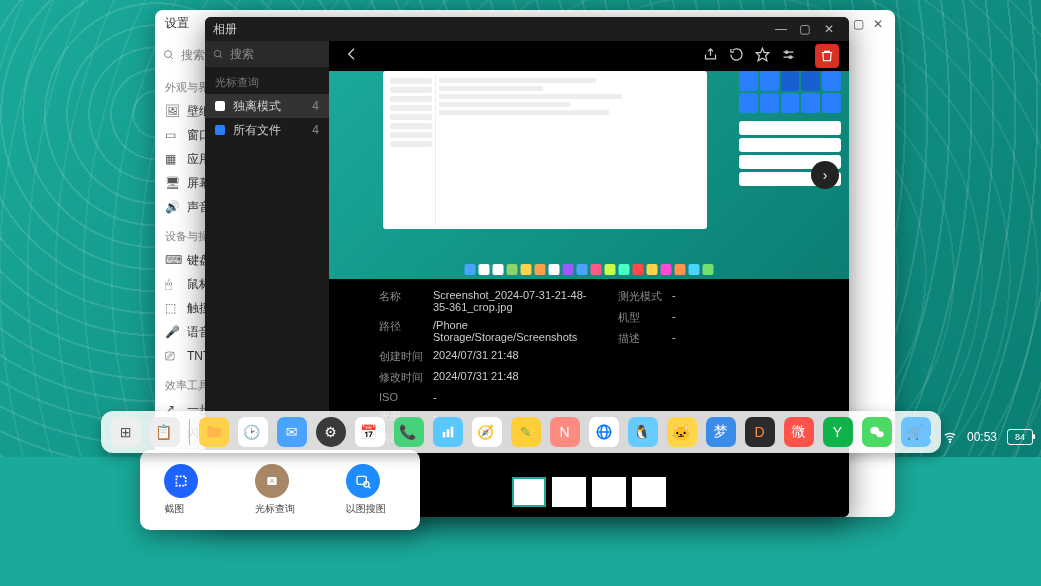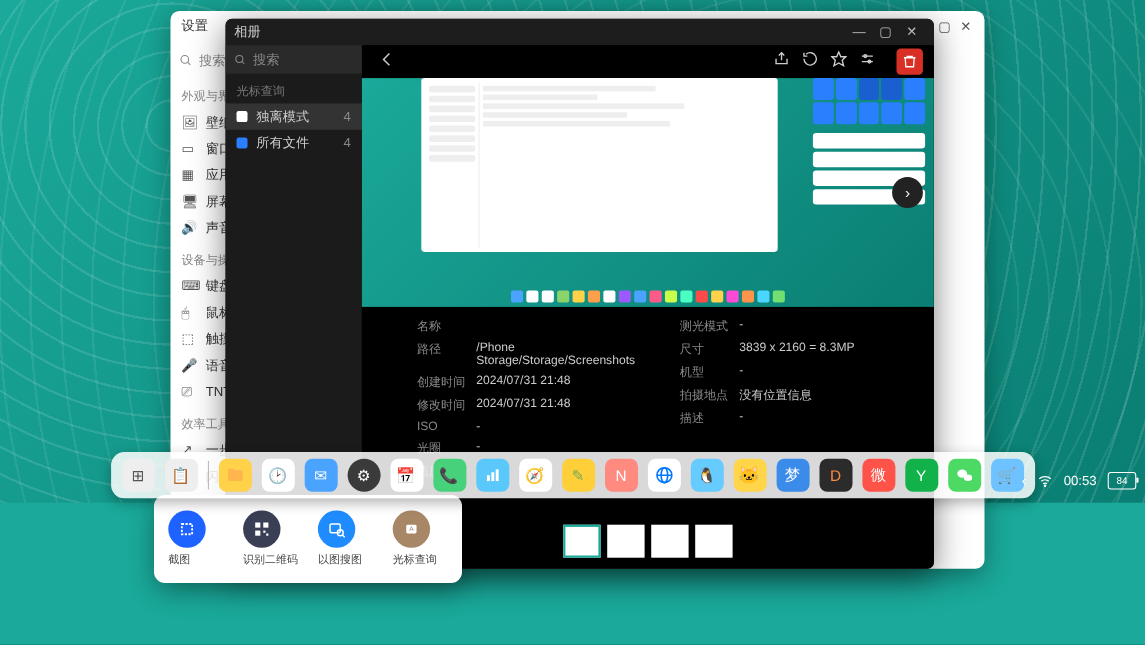--- a/index.html
+++ b/index.html
@@ -286,20 +286,21 @@
               <span style="background: rgb(255, 148, 74);"></span>
               <span style="background: rgb(74, 214, 255);"></span>
               <span style="background: rgb(113, 224, 113);"></span>
             </div>
           <div class="next-btn">›</div>
         </div>
         <div class="meta">
           <div class="meta-col" id="meta-left">
               <div class="meta-row">
                 <span class="lab">名称</span>
+                <span>Screenshot_2024-07-31-21-48-35-361_crop.jpg</span>
               </div>
               <div class="meta-row">
                 <span class="lab">路径</span>
                 <span>/Phone Storage/Storage/Screenshots</span>
               </div>
               <div class="meta-row">
                 <span class="lab">创建时间</span>
                 <span>2024/07/31 21:48</span>
               </div>
               <div class="meta-row">
@@ -318,30 +319,22 @@
                 <span class="lab">焦度</span>
                 <span>-</span>
               </div>
             </div>
           <div class="meta-col" id="meta-right">
               <div class="meta-row">
                 <span class="lab">测光模式</span>
                 <span>-</span>
               </div>
               <div class="meta-row">
-                <span class="lab">尺寸</span>
-                <span>3839 x 2160 = 8.3MP</span>
-              </div>
-              <div class="meta-row">
                 <span class="lab">机型</span>
                 <span>-</span>
-              </div>
-              <div class="meta-row">
-                <span class="lab">拍摄地点</span>
-                <span>没有位置信息</span>
               </div>
               <div class="meta-row">
                 <span class="lab">描述</span>
                 <span>-</span>
               </div>
             </div>
         </div>
         <div class="thumbs" id="thumbs">
             <div class="thumb sel"></div>
             <div class="thumb"></div>
@@ -355,49 +348,37 @@
   <div class="shot-pop" id="shot-pop">
       <div class="shot-item">
         <div class="shot-ico" style="background:#1e62ff">
           <svg width="16" height="16" viewBox="0 0 24 24" fill="none" stroke="#fff" stroke-width="2.5">
             <rect x="5" y="5" width="14" height="14" stroke-dasharray="3 2"></rect>
           </svg>
         </div>
         <div class="shot-lab">截图</div>
       </div>
       <div class="shot-item">
-        <div class="shot-ico" style="background:#3a3f55">
+        <div class="shot-ico" style="background:#a88766">
           <svg width="16" height="16" viewBox="0 0 24 24" fill="#fff">
-            <rect x="3" y="3" width="7" height="7"></rect>
-            <rect x="14" y="3" width="7" height="7"></rect>
-            <rect x="3" y="14" width="7" height="7"></rect>
-            <rect x="14" y="14" width="3" height="3"></rect>
-            <rect x="18" y="18" width="3" height="3"></rect>
+            <rect x="5" y="6" width="14" height="12" rx="2" fill="#fff"></rect>
+            <text x="12" y="15" font-size="9" text-anchor="middle" fill="#a88766">A</text>
           </svg>
         </div>
-        <div class="shot-lab">识别二维码</div>
+        <div class="shot-lab">光标查询</div>
       </div>
       <div class="shot-item">
         <div class="shot-ico" style="background:#1e8bff">
           <svg width="16" height="16" viewBox="0 0 24 24" fill="none" stroke="#fff" stroke-width="2">
             <rect x="3" y="5" width="14" height="12" rx="2"></rect>
             <circle cx="17" cy="17" r="4"></circle>
             <line x1="20" y1="20" x2="23" y2="23"></line>
           </svg>
         </div>
         <div class="shot-lab">以图搜图</div>
-      </div>
-      <div class="shot-item">
-        <div class="shot-ico" style="background:#a88766">
-          <svg width="16" height="16" viewBox="0 0 24 24" fill="#fff">
-            <rect x="5" y="6" width="14" height="12" rx="2" fill="#fff"></rect>
-            <text x="12" y="15" font-size="9" text-anchor="middle" fill="#a88766">A</text>
-          </svg>
-        </div>
-        <div class="shot-lab">光标查询</div>
       </div>
     </div>
 
   <div class="dock" id="dock">
       <div class="app" style="background: rgb(238, 238, 238); color: rgb(85, 85, 85);">
         <span>⊞</span>
       </div>
       <div class="app" style="background: rgb(238, 238, 238); color: rgb(85, 85, 85);">
         <span>📋</span>
       </div>

